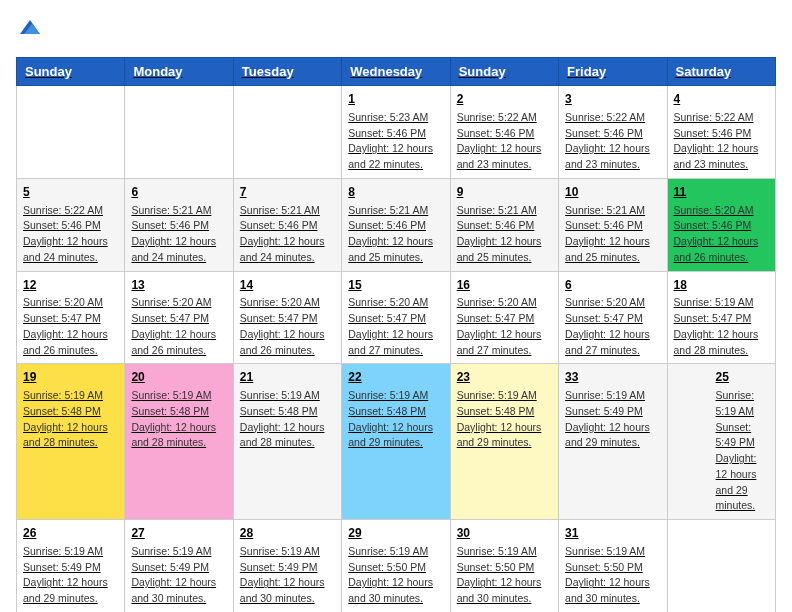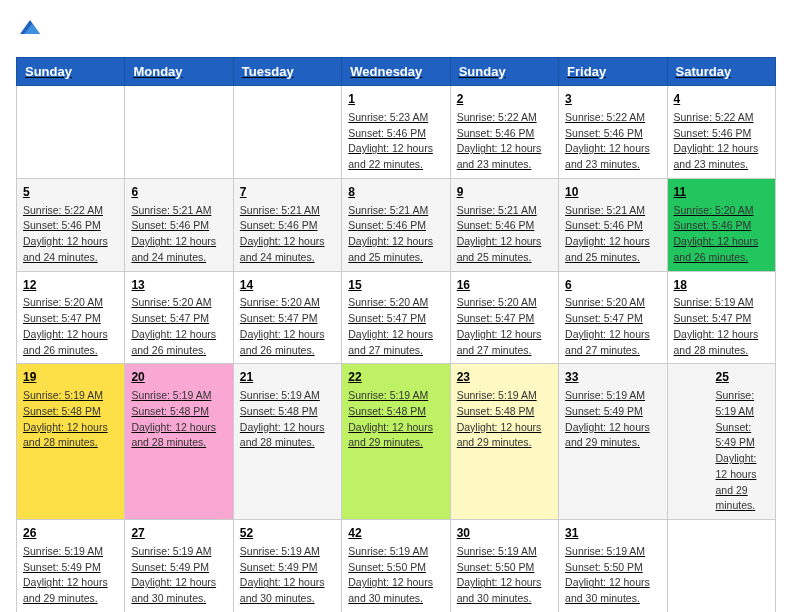--- a/index.html
+++ b/index.html
@@ -273,21 +273,21 @@
 Daylight: 12 hours
 and 28 minutes.</div>
         </td>
         <td style="background: rgb(245, 245, 245);">
           <div class="day-number">21</div>
           <div class="day-info" style="white-space: pre-line;">Sunrise: 5:19 AM
 Sunset: 5:48 PM
 Daylight: 12 hours
 and 28 minutes.</div>
         </td>
-        <td style="background: #bef264;">
+        <td style="background: #7dd3fc;">
           <div class="day-number">22</div>
           <div class="day-info" style="white-space: pre-line;">Sunrise: 5:19 AM
 Sunset: 5:48 PM
 Daylight: 12 hours
 and 29 minutes.</div>
         </td>
         <td style="background: #fef9c3;">
           <div class="day-number">23</div>
           <div class="day-info" style="white-space: pre-line;">Sunrise: 5:19 AM
 Sunset: 5:48 PM
@@ -318,28 +318,28 @@
 and 29 minutes.</div>
         </td>
         <td>
           <div class="day-number">27</div>
           <div class="day-info" style="white-space: pre-line;">Sunrise: 5:19 AM
 Sunset: 5:49 PM
 Daylight: 12 hours
 and 30 minutes.</div>
         </td>
         <td>
-          <div class="day-number">52</div>
-          <div class="day-info" style="white-space: pre-line;">Sunrise: 5:19 AM
-Sunset: 5:49 PM
-Daylight: 12 hours
-and 30 minutes.</div>
-        </td>
-        <td>
-          <div class="day-number">42</div>
+          <div class="day-number">28</div>
+          <div class="day-info" style="white-space: pre-line;">Sunrise: 5:19 AM
+Sunset: 5:49 PM
+Daylight: 12 hours
+and 30 minutes.</div>
+        </td>
+        <td>
+          <div class="day-number">29</div>
           <div class="day-info" style="white-space: pre-line;">Sunrise: 5:19 AM
 Sunset: 5:50 PM
 Daylight: 12 hours
 and 30 minutes.</div>
         </td>
         <td>
           <div class="day-number">30</div>
           <div class="day-info" style="white-space: pre-line;">Sunrise: 5:19 AM
 Sunset: 5:50 PM
 Daylight: 12 hours

